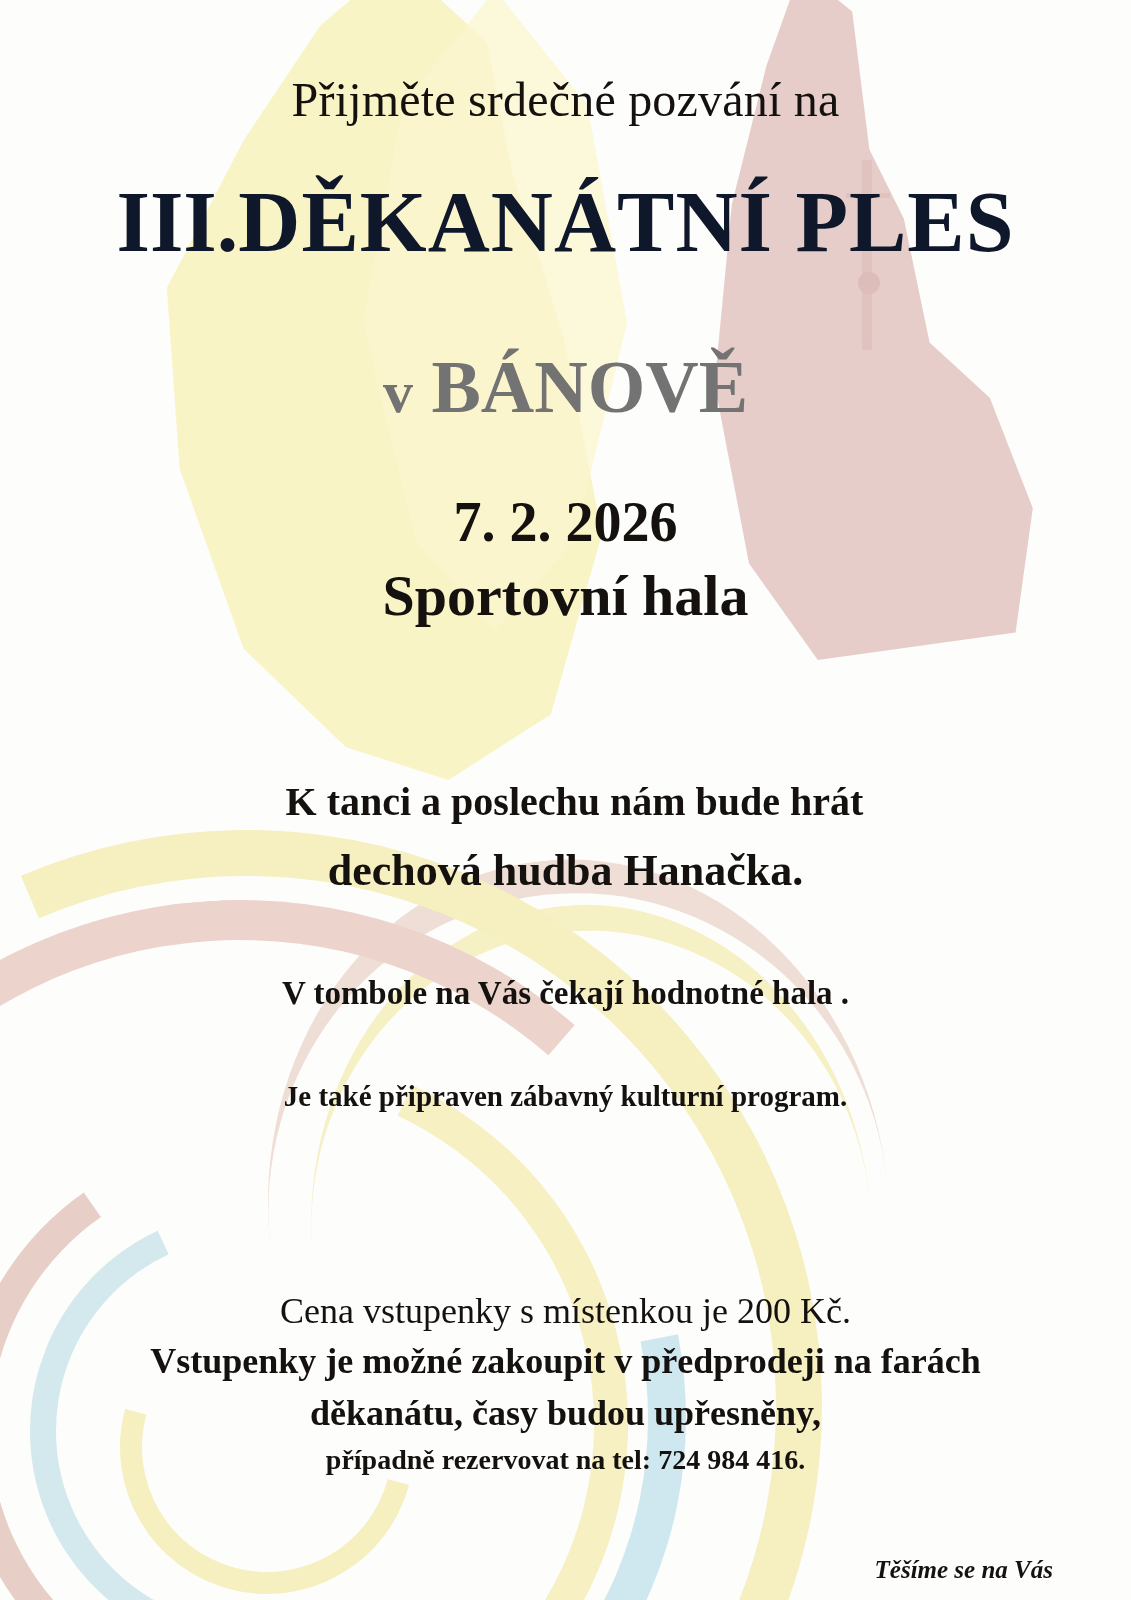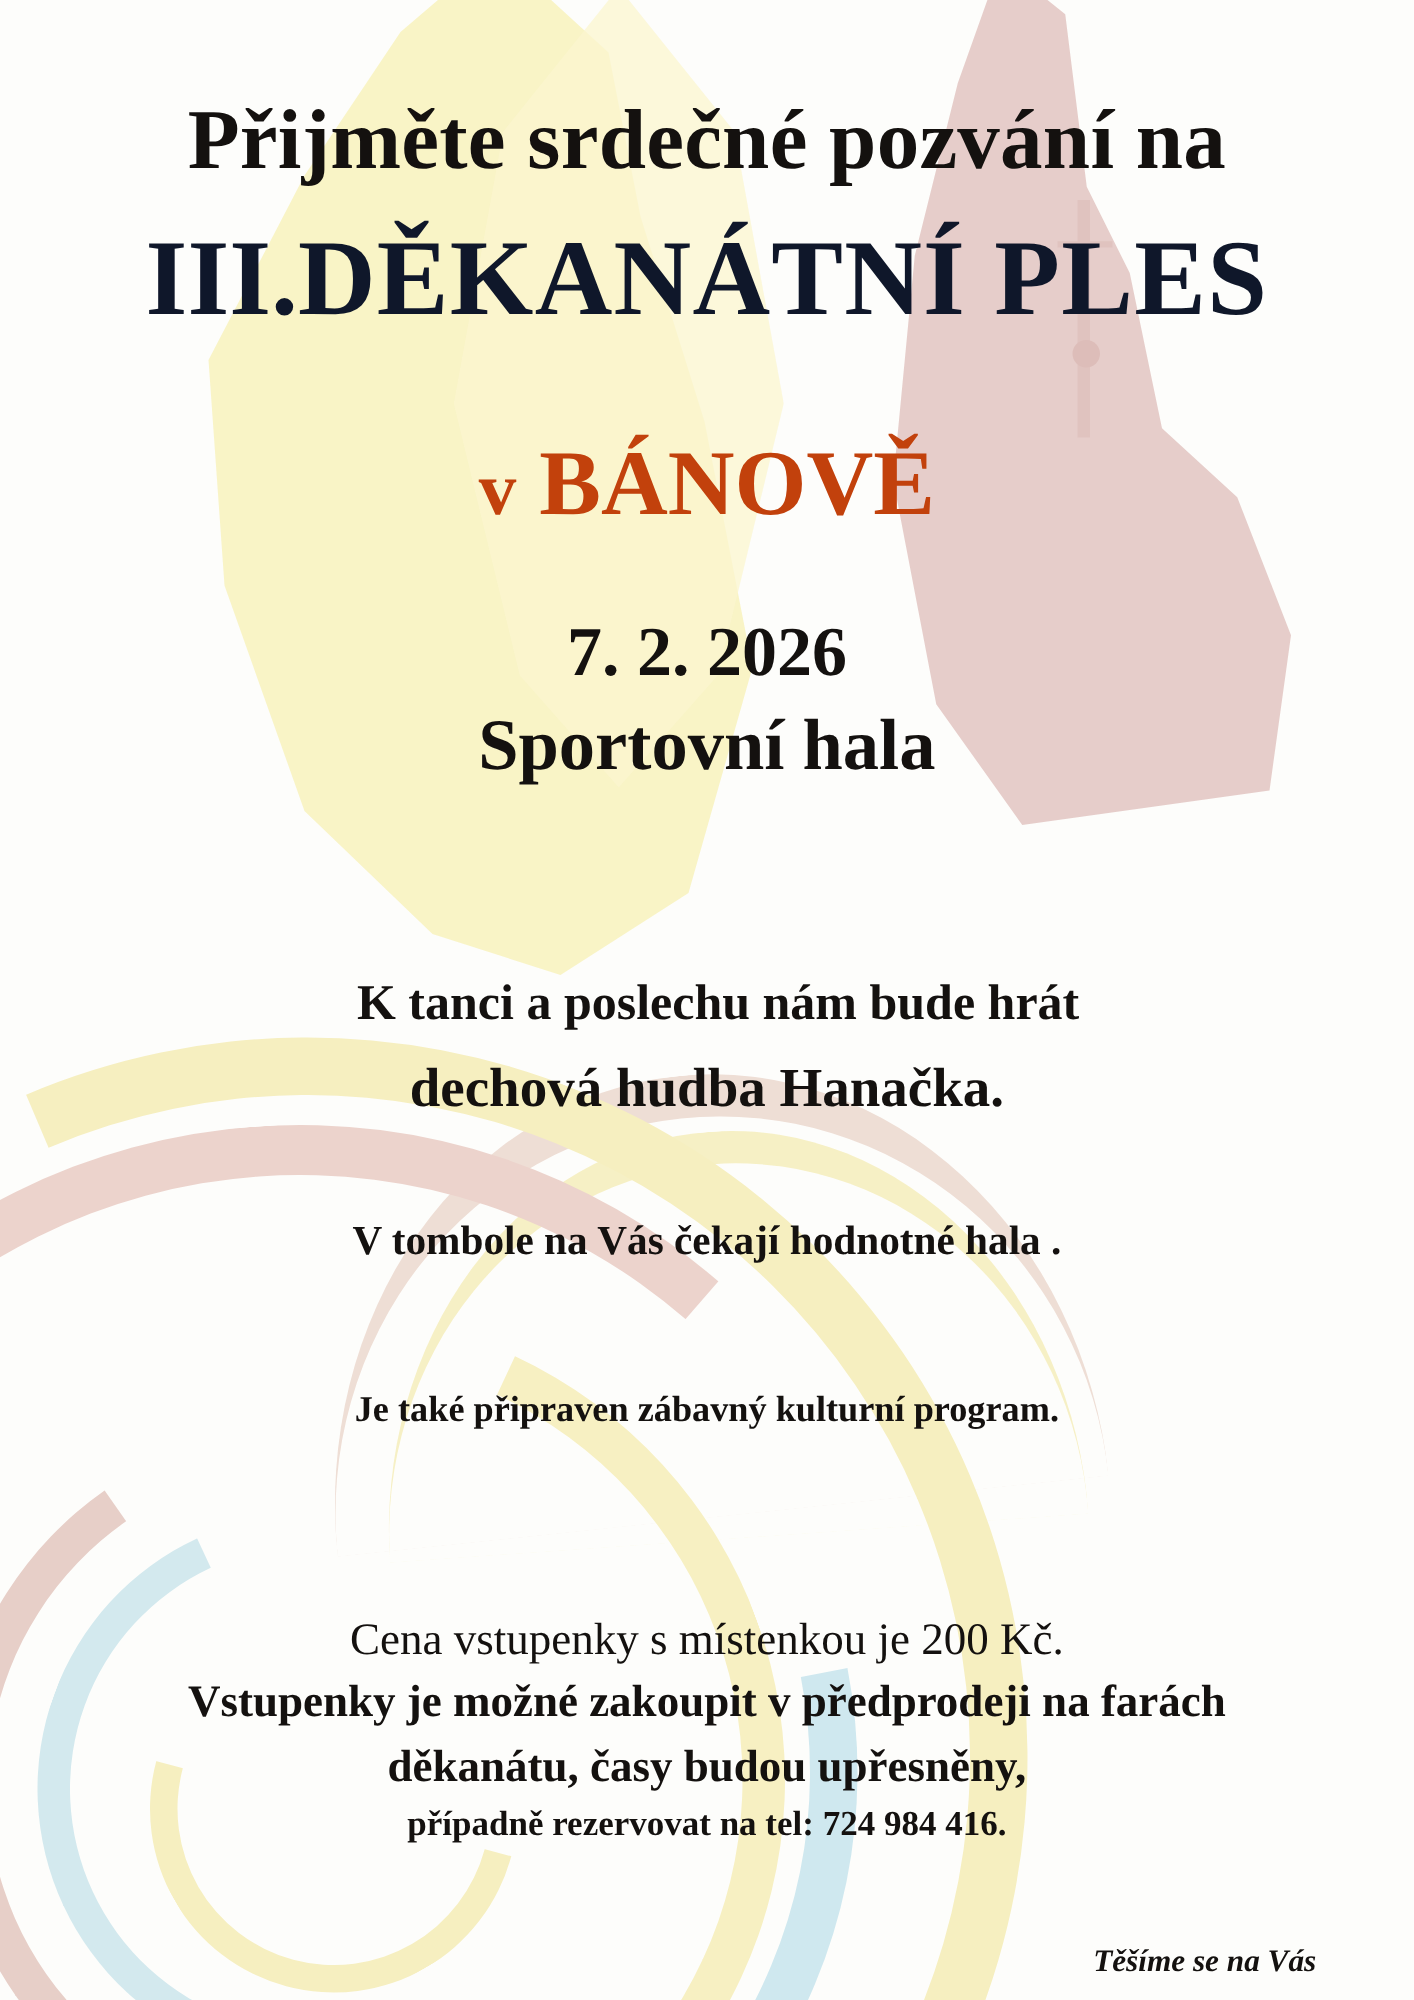--- a/index.html
+++ b/index.html
@@ -169,42 +169,42 @@
     width: 100%;
     height: 100%;
     text-align: center;
     color: #14110f;
   }
 
   .line-invite {
     position: absolute;
     top: 72px;
     left: 0; right: 0;
-    font-size: 68px;
-    font-weight: bold;
+    font-size: 48px;
+    font-weight: normal;
     letter-spacing: .2px;
   }
 
   .title-main {
     position: absolute;
     top: 172px;
     left: 0; right: 0;
     color: #0f172a;
     font-size: 86px;
     font-weight: bold;
     letter-spacing: 1px;
     white-space: nowrap;
   }
   .title-main .ord { letter-spacing: 0px; }
 
   .title-sub {
     position: absolute;
     top: 345px;
     left: 0; right: 0;
-    color: #c2410c;
+    color: #737373;
     font-size: 74px;
     font-weight: bold;
   }
   .title-sub .small-v {
     font-size: 60px;
   }
 
   .date {
     position: absolute;
     top: 490px;
@@ -244,21 +244,21 @@
 
   .tombola {
     position: absolute;
     top: 975px;
     left: 0; right: 0;
     font-size: 33px;
     font-weight: bold;
   }
   .program {
     position: absolute;
-    top: 1112px;
+    top: 1080px;
     left: 0; right: 0;
     font-size: 29px;
     font-weight: bold;
   }
 
   .price {
     position: absolute;
     top: 1290px;
     left: 0; right: 0;
     font-size: 36px;

